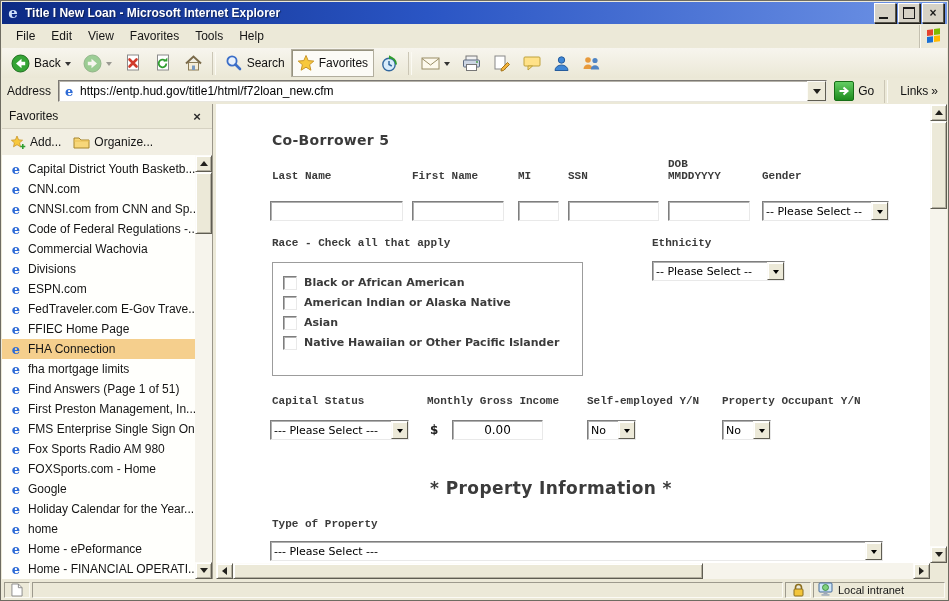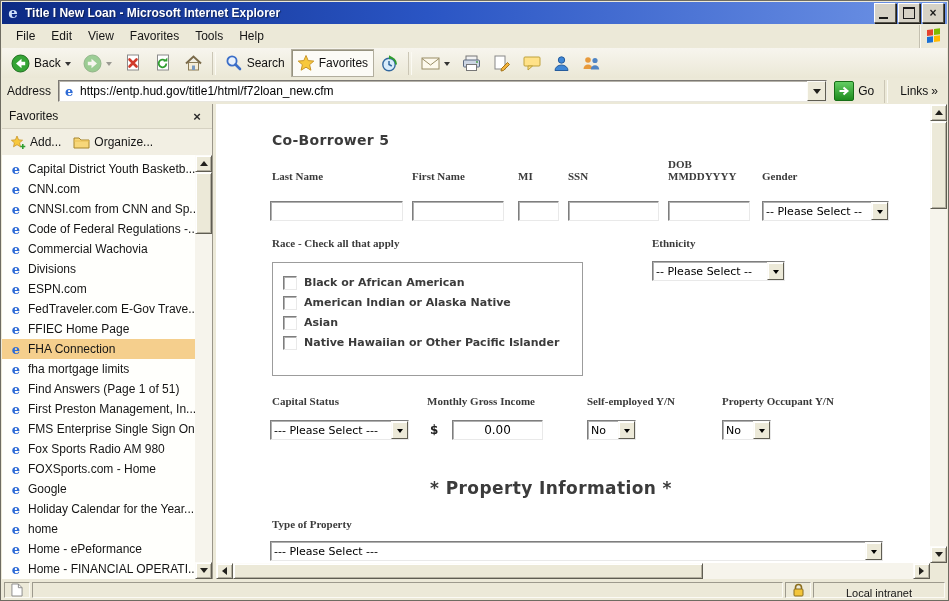--- a/index.html
+++ b/index.html
@@ -89,21 +89,21 @@
   
   #docarea{position:absolute;left:211px;right:0;top:0;bottom:0;background:#ece9d8;}
   #page{position:absolute;left:3px;top:0;right:17px;bottom:16px;background:#fff;overflow:hidden;}
   #main-vscroll{position:absolute;right:0;top:0;bottom:16px;width:17px;background:#f6f4ec;}
   #main-vscroll .sbtn{width:17px;height:17px;left:0;}
   #main-hscroll{position:absolute;left:3px;right:17px;bottom:0;height:16px;background:#f6f4ec;}
   #main-hscroll .sbtn{width:17px;height:16px;top:0;}
   #scroll-corner{position:absolute;right:0;bottom:0;width:17px;height:16px;background:#ece9d8;}
 
   
-  .form-label{position:absolute;font-family:Liberation Serif, serif;font-size:11px;font-weight:bold;color:#3b3b3b;line-height:12px;white-space:nowrap;}
+  .form-label{position:absolute;font-family:Liberation Mono, monospace;font-size:11px;font-weight:bold;color:#3b3b3b;line-height:12px;white-space:nowrap;}
   #coborrower-title{position:absolute;left:56px;top:28px;font-family:"DejaVu Sans",sans-serif;font-size:14px;font-weight:bold;color:#3b3b3b;letter-spacing:.3px;}
   #property-title{position:absolute;left:0;right:44px;top:374px;text-align:center;font-family:"DejaVu Sans",sans-serif;
     font-size:17px;font-weight:bold;color:#3b3b3b;letter-spacing:.4px;}
   .tinput{position:absolute;height:20px;box-sizing:border-box;background:#fff;border:1px solid;
     border-color:#7e7e7e #e9e9e9 #e9e9e9 #7e7e7e;box-shadow:inset 1px 1px 0 #b0b0b0;
     font-family:"DejaVu Sans",sans-serif;font-size:12px;padding:0 3px;outline:none;}
   .tinput.center{text-align:center;}
   .xselect{position:absolute;height:20px;box-sizing:border-box;background:#fff;border:1px solid;
     border-color:#7e7e7e #e9e9e9 #e9e9e9 #7e7e7e;box-shadow:inset 1px 1px 0 #b0b0b0;
     display:flex;align-items:center;font-family:"DejaVu Sans",sans-serif;font-size:11px;color:#000;}
@@ -120,21 +120,21 @@
   .dollar{position:absolute;font-family:"DejaVu Sans",sans-serif;font-size:12px;font-weight:bold;color:#222;}
 
   
   #statusbar{position:absolute;left:1px;right:1px;bottom:1px;height:20px;background:#ece9d8;
     display:flex;align-items:center;gap:2px;padding:2px 2px 1px;box-sizing:border-box;}
   .sb-panel{height:16px;border:1px solid;border-color:#9d9a8d #fbfaf4 #fbfaf4 #9d9a8d;
     display:flex;align-items:center;padding:0 4px;font-size:11px;color:#151515;gap:4px;box-sizing:border-box;}
   .sb-panel.grow{flex:1;}
   .icon-panel{width:26px;justify-content:center;}
   .lock-panel{width:26px;justify-content:center;}
-  .zone-panel{width:132px;flex-direction:column;}
+  .zone-panel{width:132px;}
 </style>
 </head>
 <body>
 
 <div id="win">
 
   <div id="titlebar">
     <span class="e-ico tb-e">e</span>
     <span class="tb-title">Title I New Loan - Microsoft Internet Explorer</span>
     <span class="winbtn">

